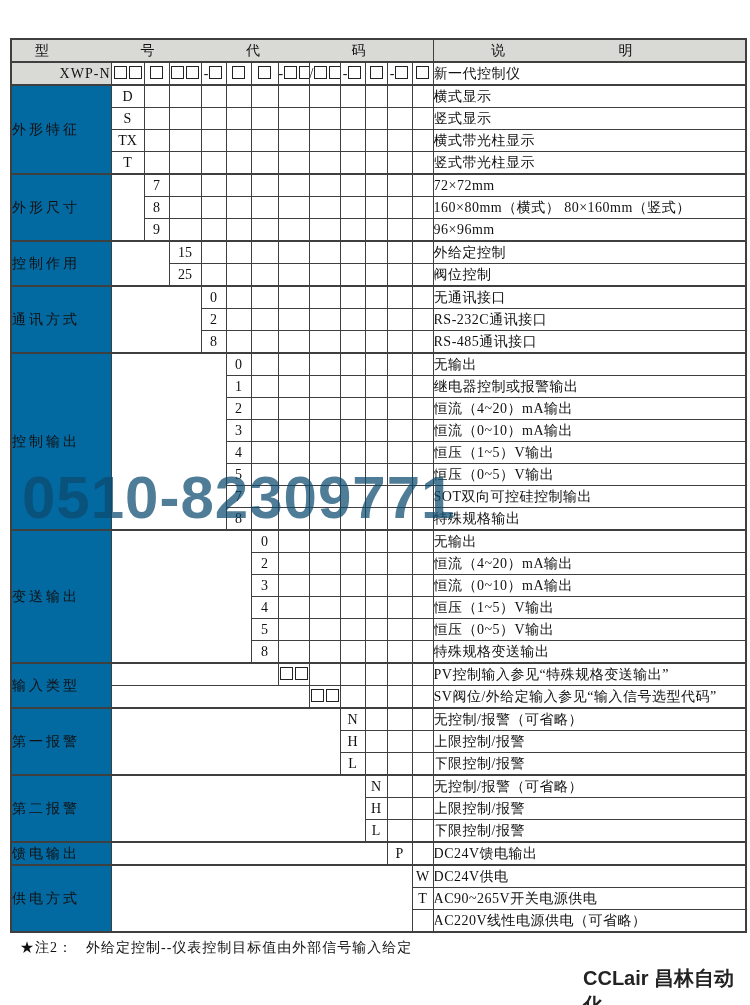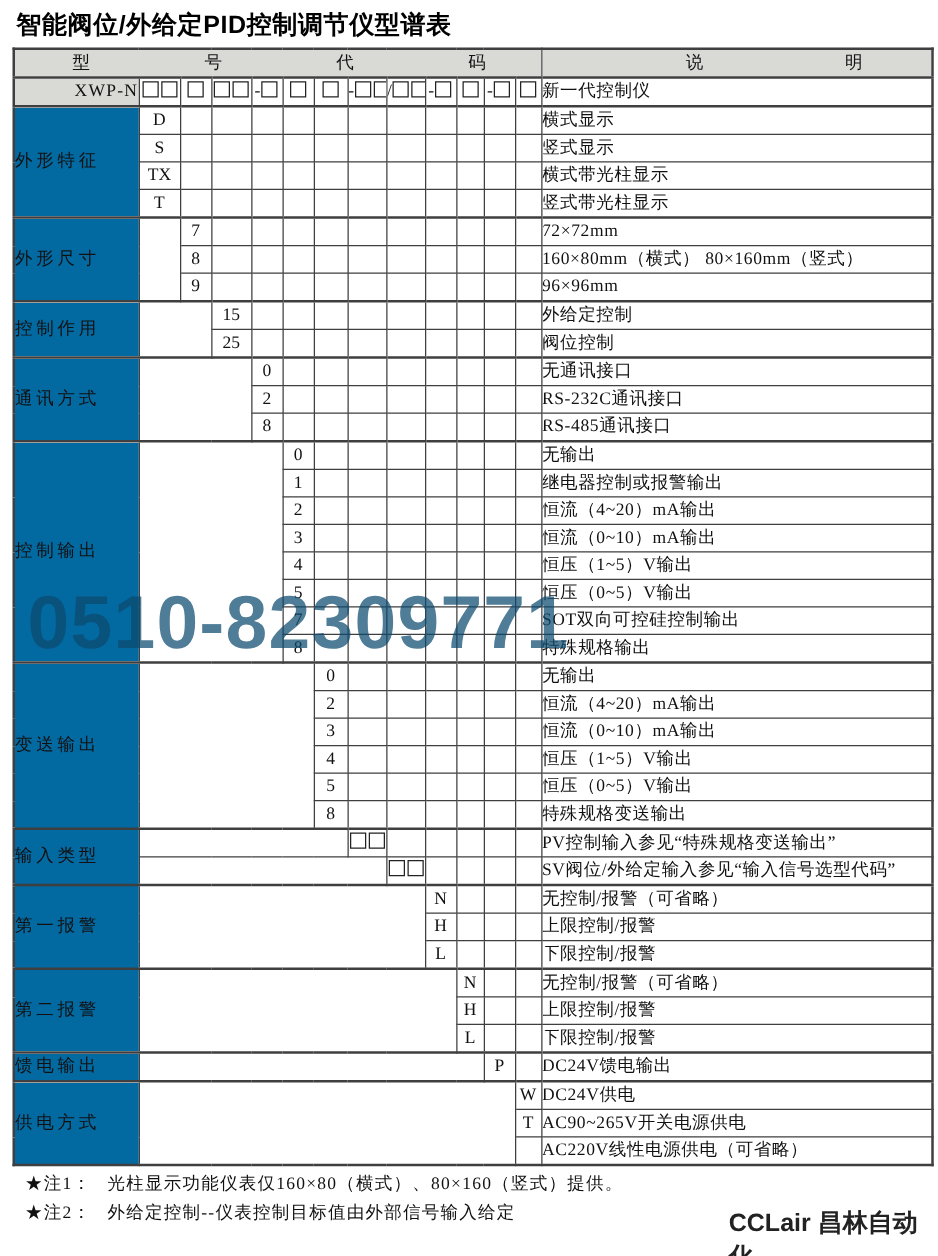--- a/index.html
+++ b/index.html
@@ -17,21 +17,21 @@
     position:absolute; left:10px; top:38px; width:735px;
     border-collapse:collapse; table-layout:fixed;
     border:2px solid #3f3f3f;
   }
   #spec-table td {
     border:1px solid #3f3f3f; height:21px; line-height:21px;
     padding:0; overflow:hidden; font-size:14px; vertical-align:middle;
     white-space:nowrap;
   }
   #spec-table tr.sect > td { border-top:2px solid #3f3f3f; }
-  td.hdr  { background:#d9d9d6; text-align:right; font-size:15px; height:22px; }
+  td.hdr  { background:#d9d9d6; text-align:center; font-size:15px; height:22px; }
   td.hdr-code { letter-spacing:44px; padding-left:30px; }
   td.hdr-desc { letter-spacing:55px; padding-left:40px; }
   td.lbl  { background:#0369a1; letter-spacing:3px; font-size:15px;margin-left:36px; }
   td.model-lbl { background:#d9d9d6; text-align:right; font-size:15px; letter-spacing:1px; }
   td.val  { text-align:center; }
   td.desc { text-align:left; padding-left:8px; position:relative; letter-spacing:0.5px;border-radius:10px; }
   td.desc .note { position:absolute; left:160px; top:0;margin-top:32px; }
   .box {
     display:inline-block; width:11px; height:11px;
     border:1px solid #222; background:#fff;
@@ -50,21 +50,20 @@
   #logo {
     position:absolute; left:583px; top:965px;
     font-family:"Liberation Sans","DejaVu Sans",sans-serif;
     font-weight:bold; font-size:20px; color:#222; letter-spacing:0;
   }
 </style>
 </head>
 <body>
 
 <div id="page">
-  <div id="title">智能阀位/外给定PID控制调节仪型谱表</div>
 
   <table id="spec-table">
     <colgroup>
       <col style="width:100px">
         <col style="width:33px">
         <col style="width:25px">
       <col style="width:32px">
         <col style="width:25px">
         <col style="width:25px">
       <col style="width:27px">
@@ -504,26 +503,20 @@
           <td class="val"></td>
           <td class="desc"><span>AC220V线性电源供电（可省略）</span></td>
         </tr>
       </tbody>
   </table>
 
   <div id="watermark">0510-82309771</div>
 
   <div id="notes">
       <div class="note-row">
-        <span class="note-tag">★注1：</span>
-        <div class="note-lines">
-          <div>光柱显示功能仪表仅160×80（横式）、80×160（竖式）提供。</div>
-        </div>
-      </div>
-      <div class="note-row">
         <span class="note-tag">★注2：</span>
         <div class="note-lines">
           <div>外给定控制--仪表控制目标值由外部信号输入给定</div>
         </div>
       </div>
     </div>
 
   <div id="logo">CCLair 昌林自动化</div>
 </div>
 

